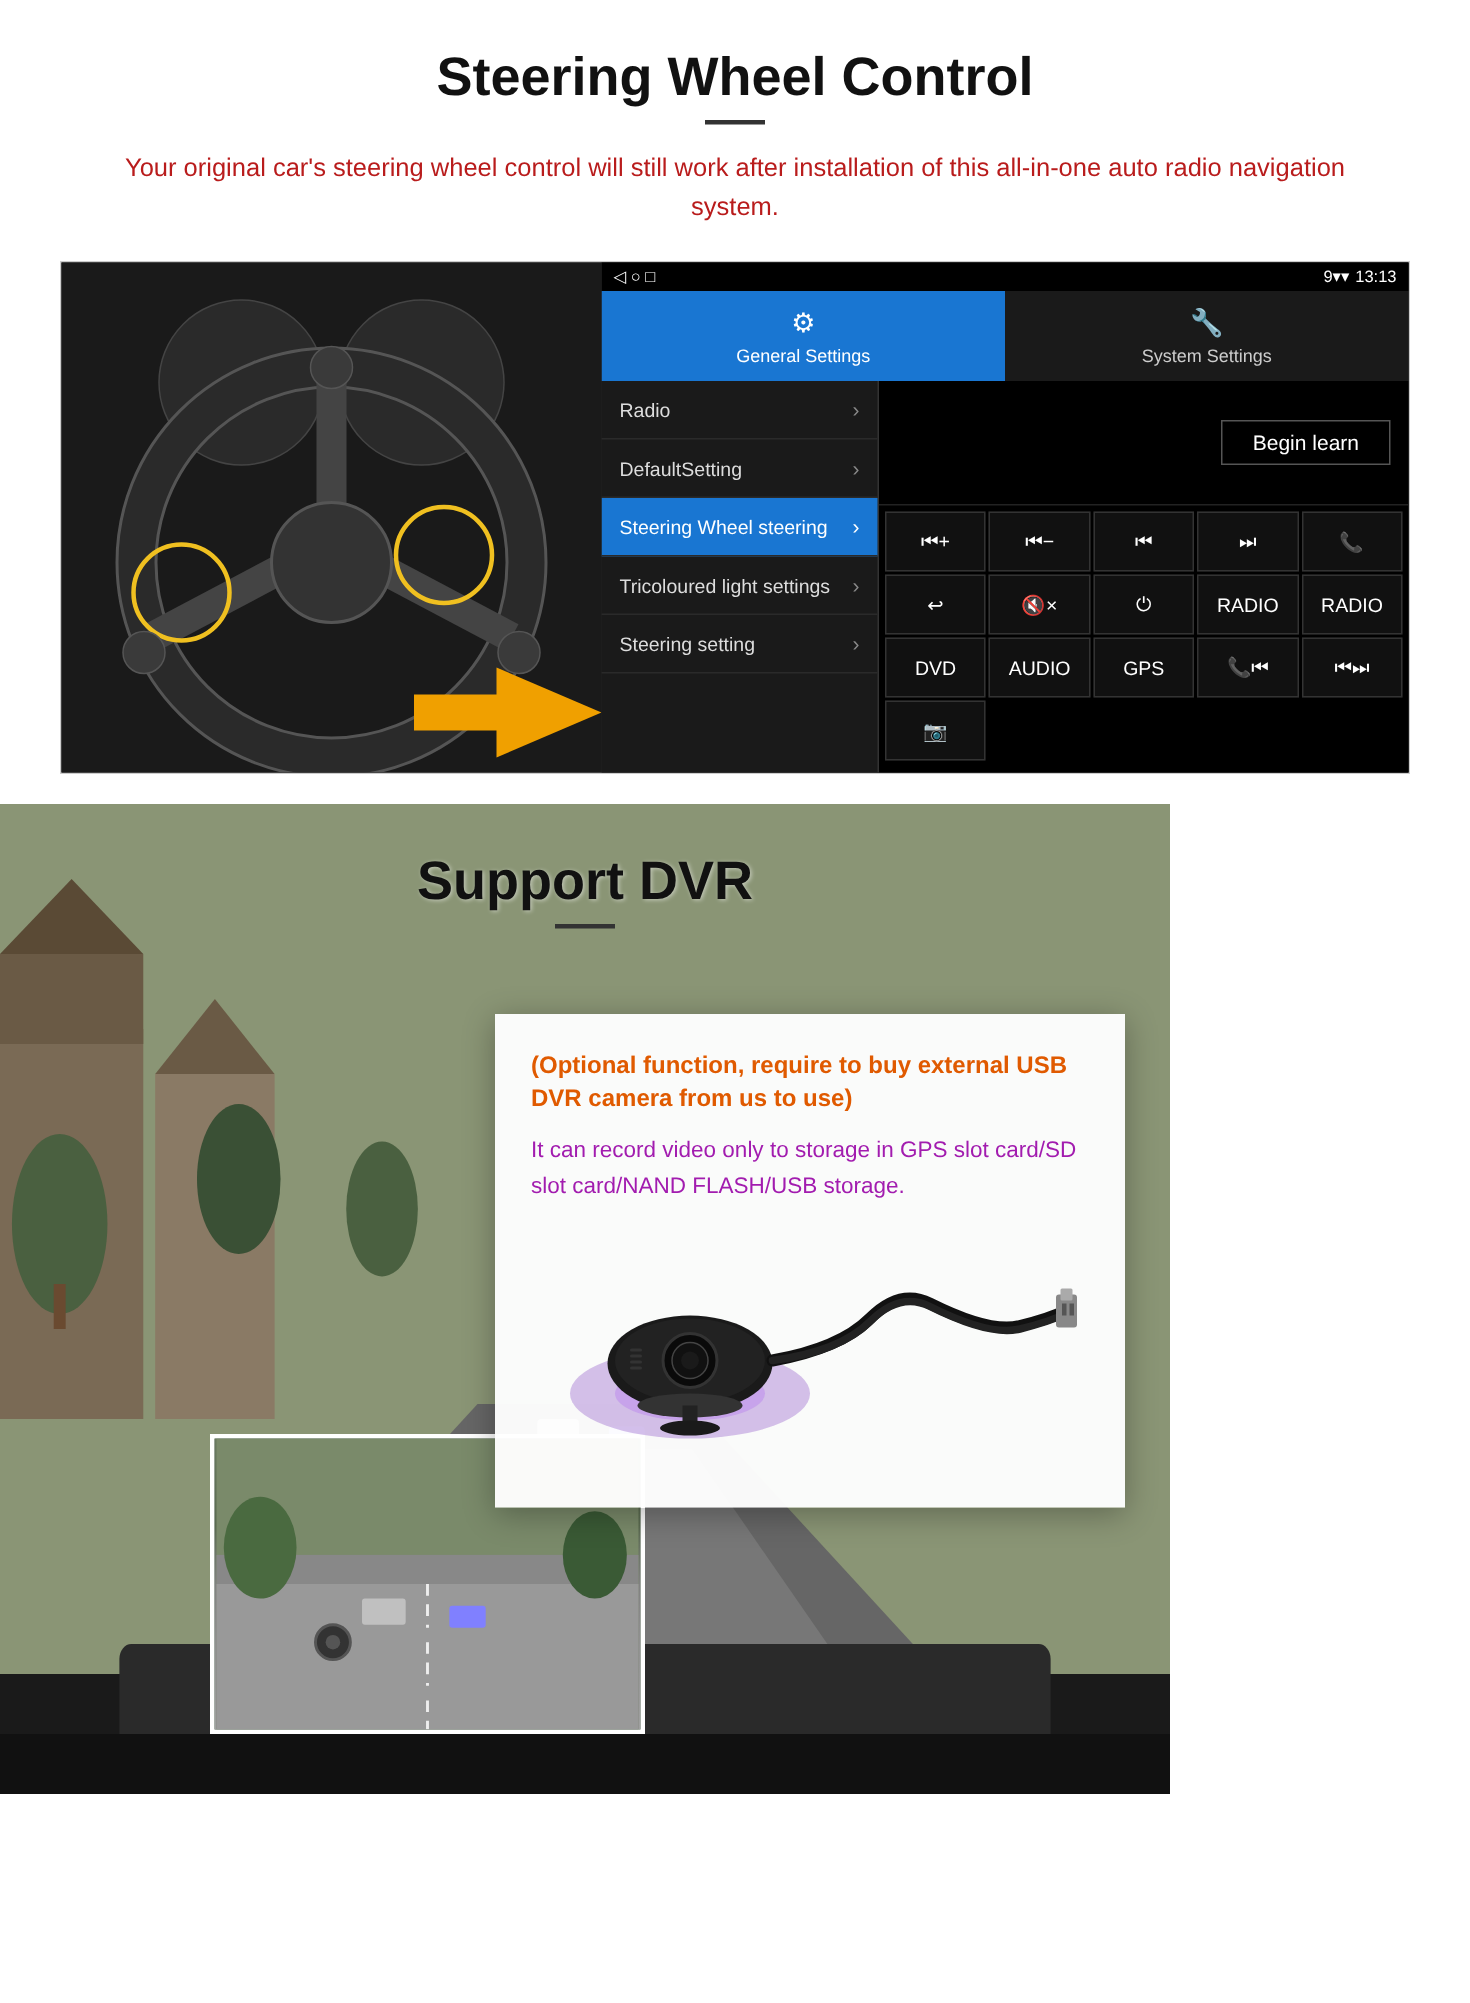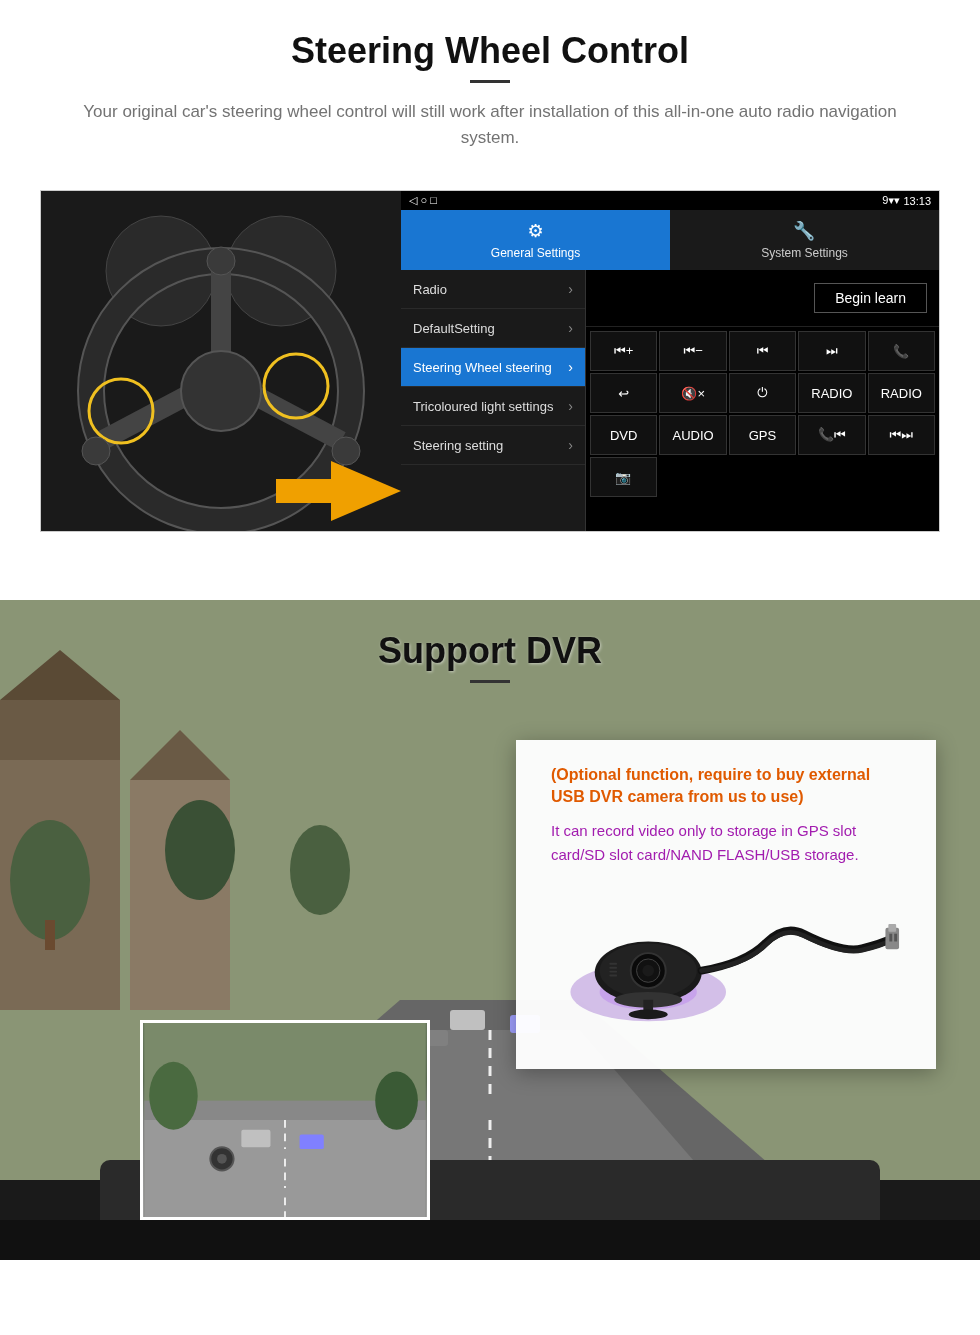--- a/index.html
+++ b/index.html
@@ -24,23 +24,23 @@
       text-align: center;
     }
     .title-divider {
       width: 40px;
       height: 3px;
       background: #333;
       margin: 0 auto 16px;
     }
     .section-subtitle {
       font-size: 17px;
-      color: #737373;
+      color: #b91c1c;
       max-width: 820px;
-      margin: 0 auto 40px;
+      margin: 0 auto 24px;
       line-height: 1.5;
     }
 
     
     .steering-demo {
       display: flex;
       width: 900px;
       margin: 0 auto;
       border: 1px solid #ccc;
       background: #000;
@@ -125,21 +125,21 @@
       color: #888;
     }
     .menu-item.active .chevron { color: #fff; }
     .menu-content {
       flex: 1;
       background: #000;
       display: flex;
       flex-direction: column;
     }
     .begin-learn-row {
-      padding: 13px 12px;
+      padding: 26px 12px;
       display: flex;
       justify-content: flex-end;
       align-items: center;
       border-bottom: 1px solid #222;
     }
     .begin-learn-btn {
       background: #000;
       color: #fff;
       border: 1px solid #555;
       padding: 6px 20px;
@@ -161,24 +161,23 @@
       text-align: center;
       min-height: 40px;
       display: flex;
       align-items: center;
       justify-content: center;
     }
 
     
     .section-dvr {
       position: relative;
-      width: 980px;
+      width: 780px;
       min-height: 660px;
       overflow: hidden;
-      margin-top: 48px;
     }
     .dvr-bg-image {
       width: 100%;
       height: 660px;
       background: linear-gradient(
         to bottom,
         #8a9a7a 0%, #6b7c5a 20%,
         #4a5a40 40%, #3a4a35 60%,
         #2a3528 80%, #1a2018 100%
       );
@@ -198,24 +197,24 @@
       text-shadow: 1px 1px 3px rgba(255,255,255,0.5);
     }
     .dvr-title-overlay .title-divider {
       background: #333;
     }
 
     
     .dvr-info-card {
       position: absolute;
       top: 140px;
-      right: 44px;
+      right: 30px;
       width: 420px;
       background: rgba(255,255,255,0.96);
-      padding: 24px 35px 20px;
+      padding: 24px 24px 20px;
       box-shadow: 0 4px 20px rgba(0,0,0,0.3);
     }
     .dvr-card-title {
       color: #e05a00;
       font-size: 16px;
       font-weight: bold;
       margin-bottom: 10px;
       line-height: 1.4;
     }
     .dvr-card-desc {

